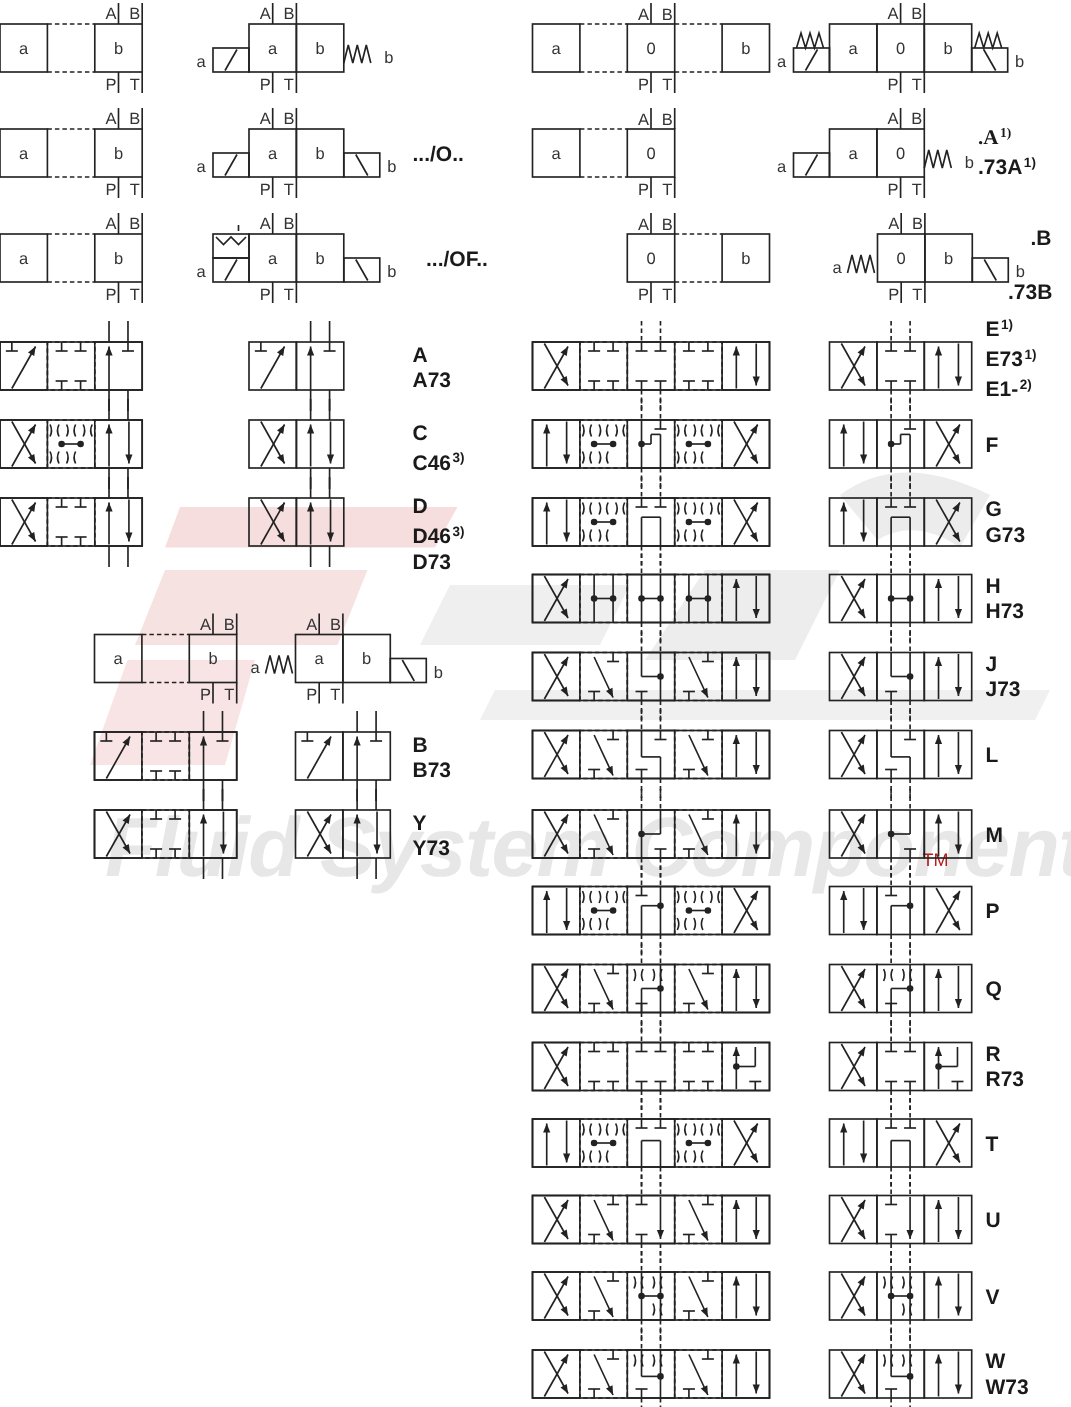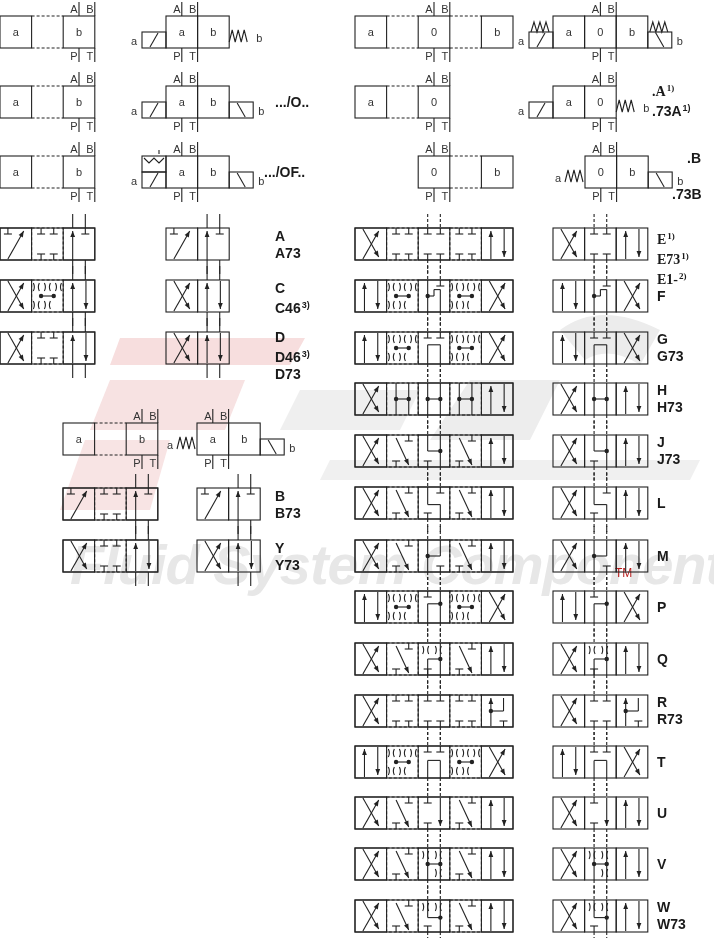--- a/index.html
+++ b/index.html
@@ -1472,21 +1472,21 @@
         <line x1="46.08" y1="46" x2="46.08" y2="40" class=""></line>
         <line x1="42.08" y1="40" x2="50.08" y2="40" class=""></line>
         <line x1="77.68" y1="45" x2="77.68" y2="17" class=""></line>
         <polygon points="77.68,17 80.08000000000001,23 75.28,23" class="arrowhead"></polygon>
         <line x1="90.952" y1="15" x2="90.952" y2="43" class=""></line>
         <polygon points="90.952,43 88.55199999999999,37 93.352,37" class="arrowhead"></polygon>
       </svg>
     </div>
   <div id="labels">
       <div class="lbl" style="left: 275px; top: 94px;"><span>.../O..</span></div>
-      <div class="lbl" style="left: 264px; top: 164px; text-align: center;"><span>.../OF..</span></div>
+      <div class="lbl" style="left: 284px; top: 164px; text-align: center;"><span>.../OF..</span></div>
       <div class="lbl" style="left: 652px; top: 80px; font-family: Liberation Serif, serif;"><span>.A</span><sup>1)</sup></div>
       <div class="lbl" style="left: 652px; top: 100px; text-align: center;"><span>.73A</span><sup>1)</sup></div>
       <div class="lbl" style="left: 687px; top: 150px;"><span>.B</span></div>
       <div class="lbl" style="left: 672px; top: 170px; margin-top: 16px;"><span>.73B</span></div>
       <div class="lbl" style="left: 275px; top: 228px;">
         <div><span>A</span></div>
         <div><span>A73</span></div>
       </div>
       <div class="lbl" style="left: 275px; top: 280px;">
         <div><span>C</span></div>
@@ -1498,21 +1498,21 @@
         <div><span>D73</span></div>
       </div>
       <div class="lbl" style="left: 275px; top: 488px;">
         <div><span>B</span></div>
         <div><span>B73</span></div>
       </div>
       <div class="lbl" style="left: 275px; top: 540px;">
         <div><span>Y</span></div>
         <div><span>Y73</span></div>
       </div>
-      <div class="lbl" style="left: 657px; top: 228px; font-family: Liberation Serif, serif;">
+      <div class="lbl" style="left: 657px; top: 208px;">
         <div><span>E</span><sup>1)</sup></div>
         <div><span>E73</span><sup>1)</sup></div>
         <div><span>E1-</span><sup>2)</sup></div>
       </div>
       <div class="lbl" style="left: 657px; top: 288px;">
         <div><span>F</span></div>
       </div>
       <div class="lbl" style="left: 657px; top: 331px;">
         <div><span>G</span></div>
         <div><span>G73</span></div>

